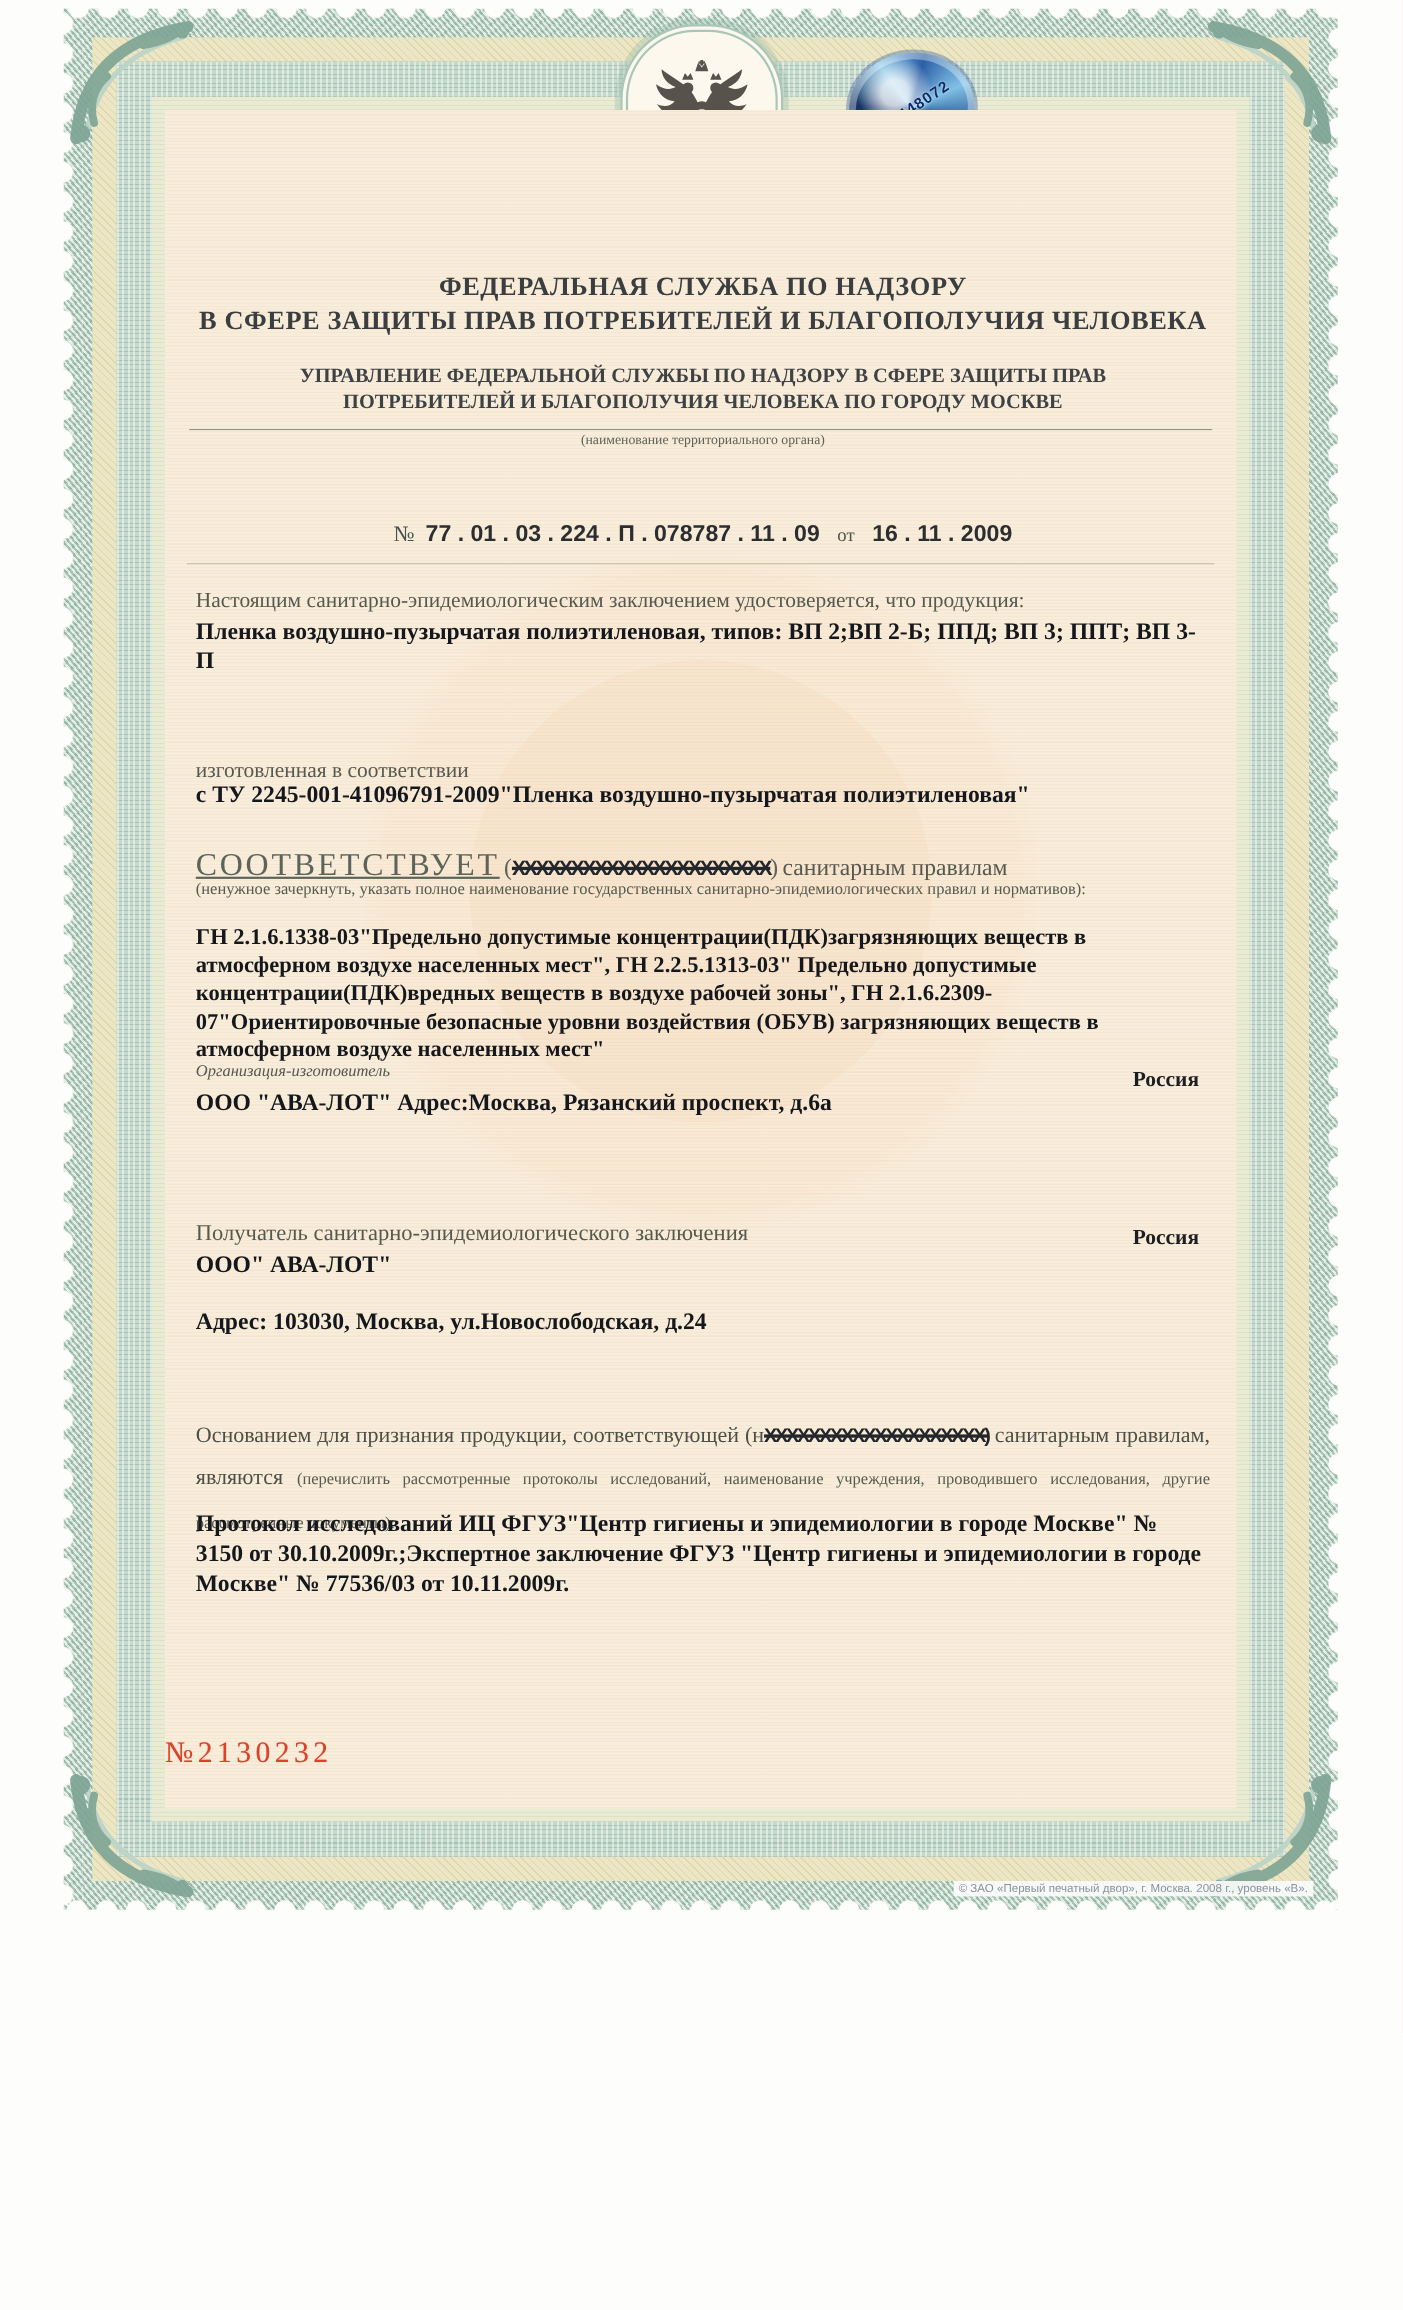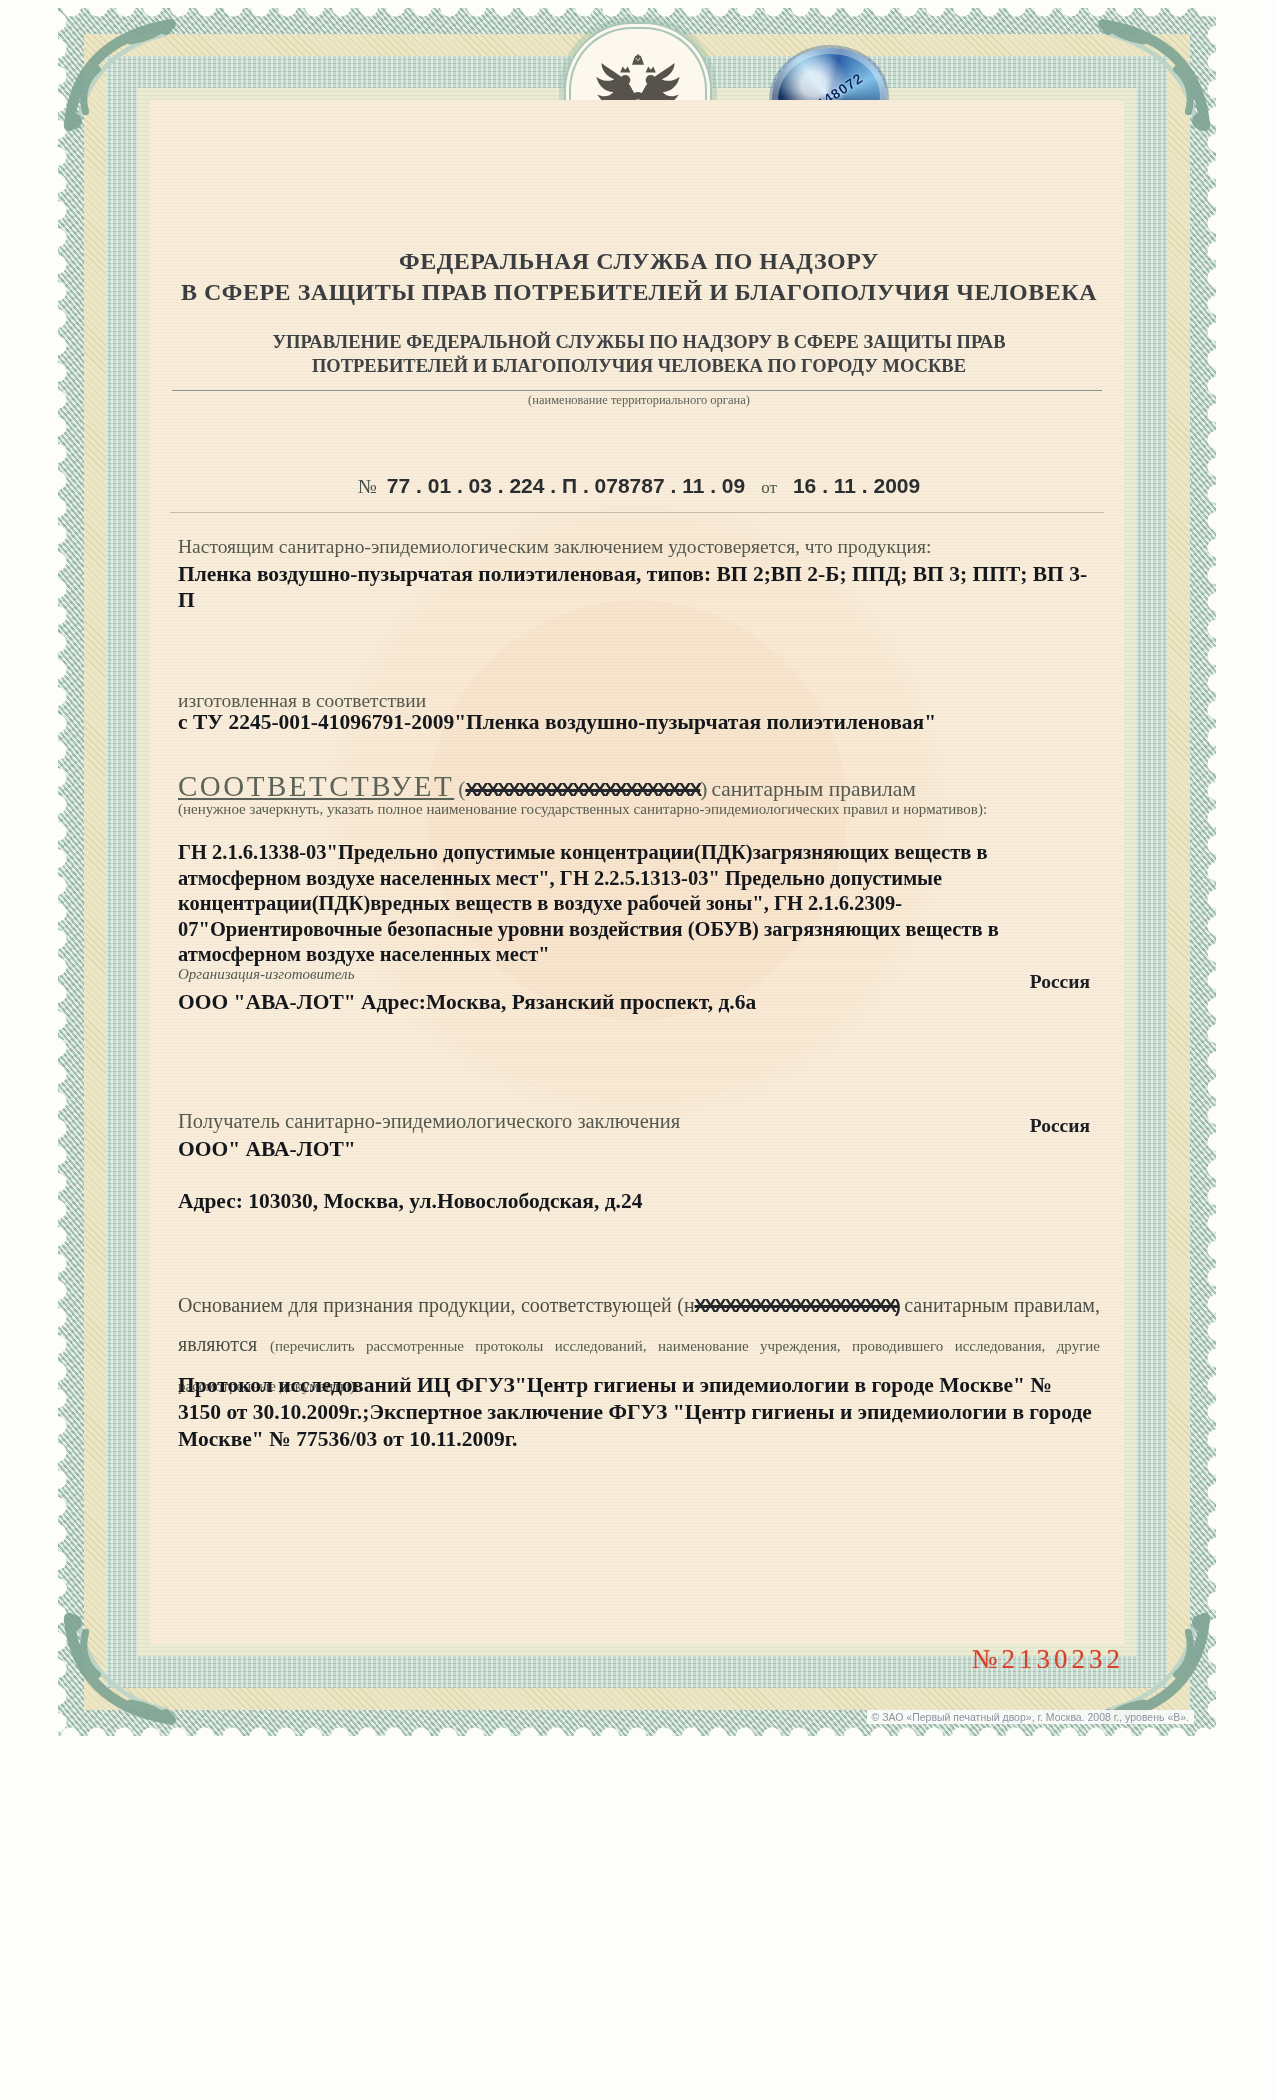--- a/index.html
+++ b/index.html
@@ -129,21 +129,21 @@
   .recip-lbl{top:1010px;font-size:20.5px;}
   .country2{top:1015px;right:34px;left:auto;font-weight:700;font-size:19.5px;color:#1b1e23;}
   .recip-name{top:1036px;}
   .recip-addr{top:1060px;margin-top:28px;}
 
   .basis{top:1186px;font-size:20px;color:#4c4f46;line-height:38px;text-align:justify;}
   .basis .b-note{font-size:15px;color:#565b50;}
   .basis .crossed{font-size:18px;}
   .basis-val{top:1272px;line-height:27px;}
 
-  .serial{top:1544px;left:0;right:0;text-align:right;
+  .serial{top:1478px;left:0;right:0;text-align:left;
     color:#d8432c;font-size:27px;letter-spacing:4px;
     font-family:"Liberation Serif",serif;font-weight:400;
     text-shadow:0 0 1px rgba(216,67,44,.4);}
 
   .printer-note{
     position:absolute;right:22px;bottom:12px;
     font-family:"Liberation Sans","DejaVu Sans",sans-serif;
     font-size:10.5px;color:#8a93a0;
     background:rgba(253,253,251,.9);padding:1px 5px;
   }

